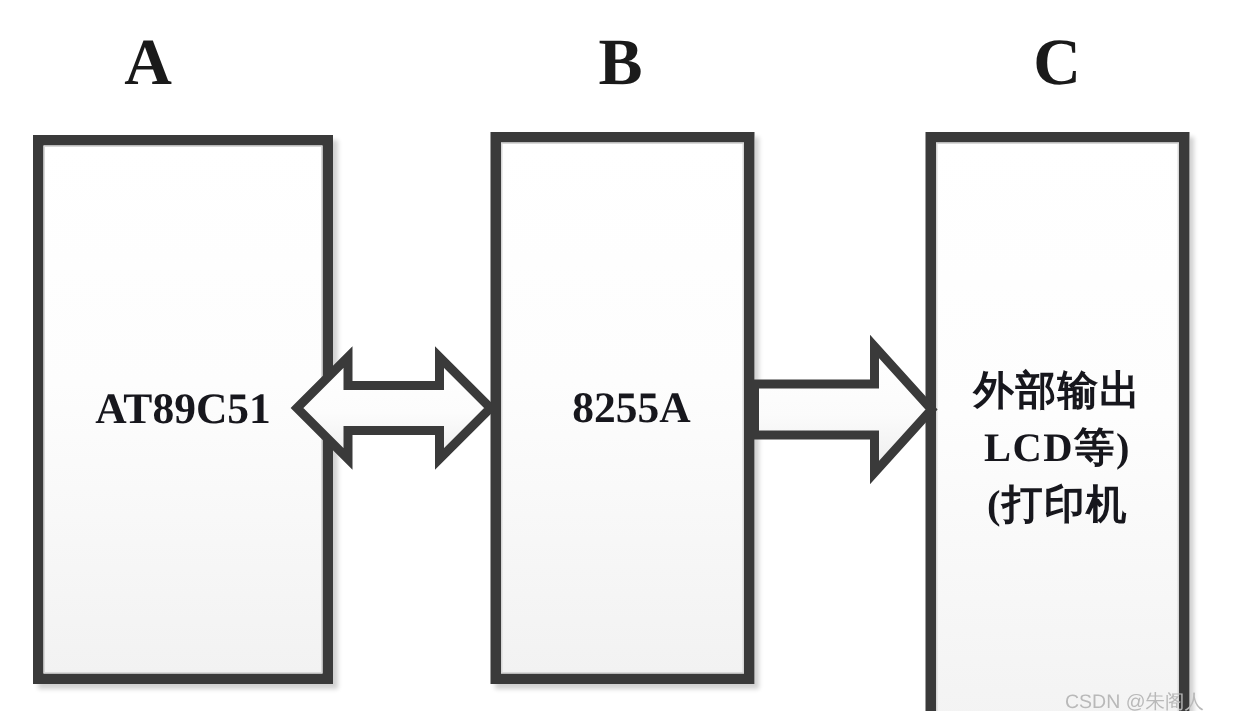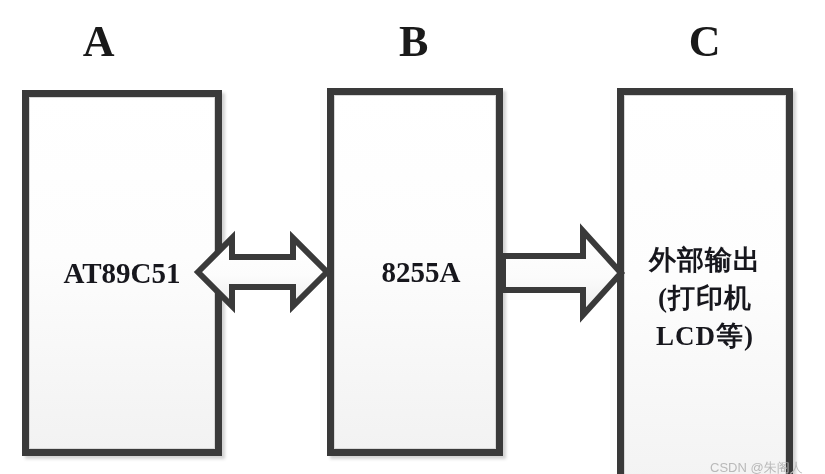--- a/index.html
+++ b/index.html
@@ -92,22 +92,22 @@
 
   <div class="box" id="box-b" style="left:327px; top:88px; width:176px; height:368px;padding-left:12px;">
     <span class="box-inner-line"></span>
     <div class="box-text">8255A</div>
   </div>
 
   <div class="box" id="box-c" style="left:617px; top:88px; width:176px; height:420px;">
     <span class="box-inner-line"></span>
     <div class="box-text">
       <div>外部输出</div>
+      <div>LCD等)</div>
       <div>(打印机</div>
-      <div>LCD等)</div>
     </div>
   </div>
 
   <div class="arrow" id="arrow-ab" style="left:196px; top:231px; width:133px; height:82px;">
     <svg width="133" height="82" viewBox="0 0 133 82">
       <defs>
         <linearGradient id="arrowFillA" x1="0" y1="0" x2="0" y2="1">
           <stop offset="0%" stop-color="#ffffff"></stop>
           <stop offset="55%" stop-color="#fcfcfc"></stop>
           <stop offset="100%" stop-color="#ededed"></stop>

